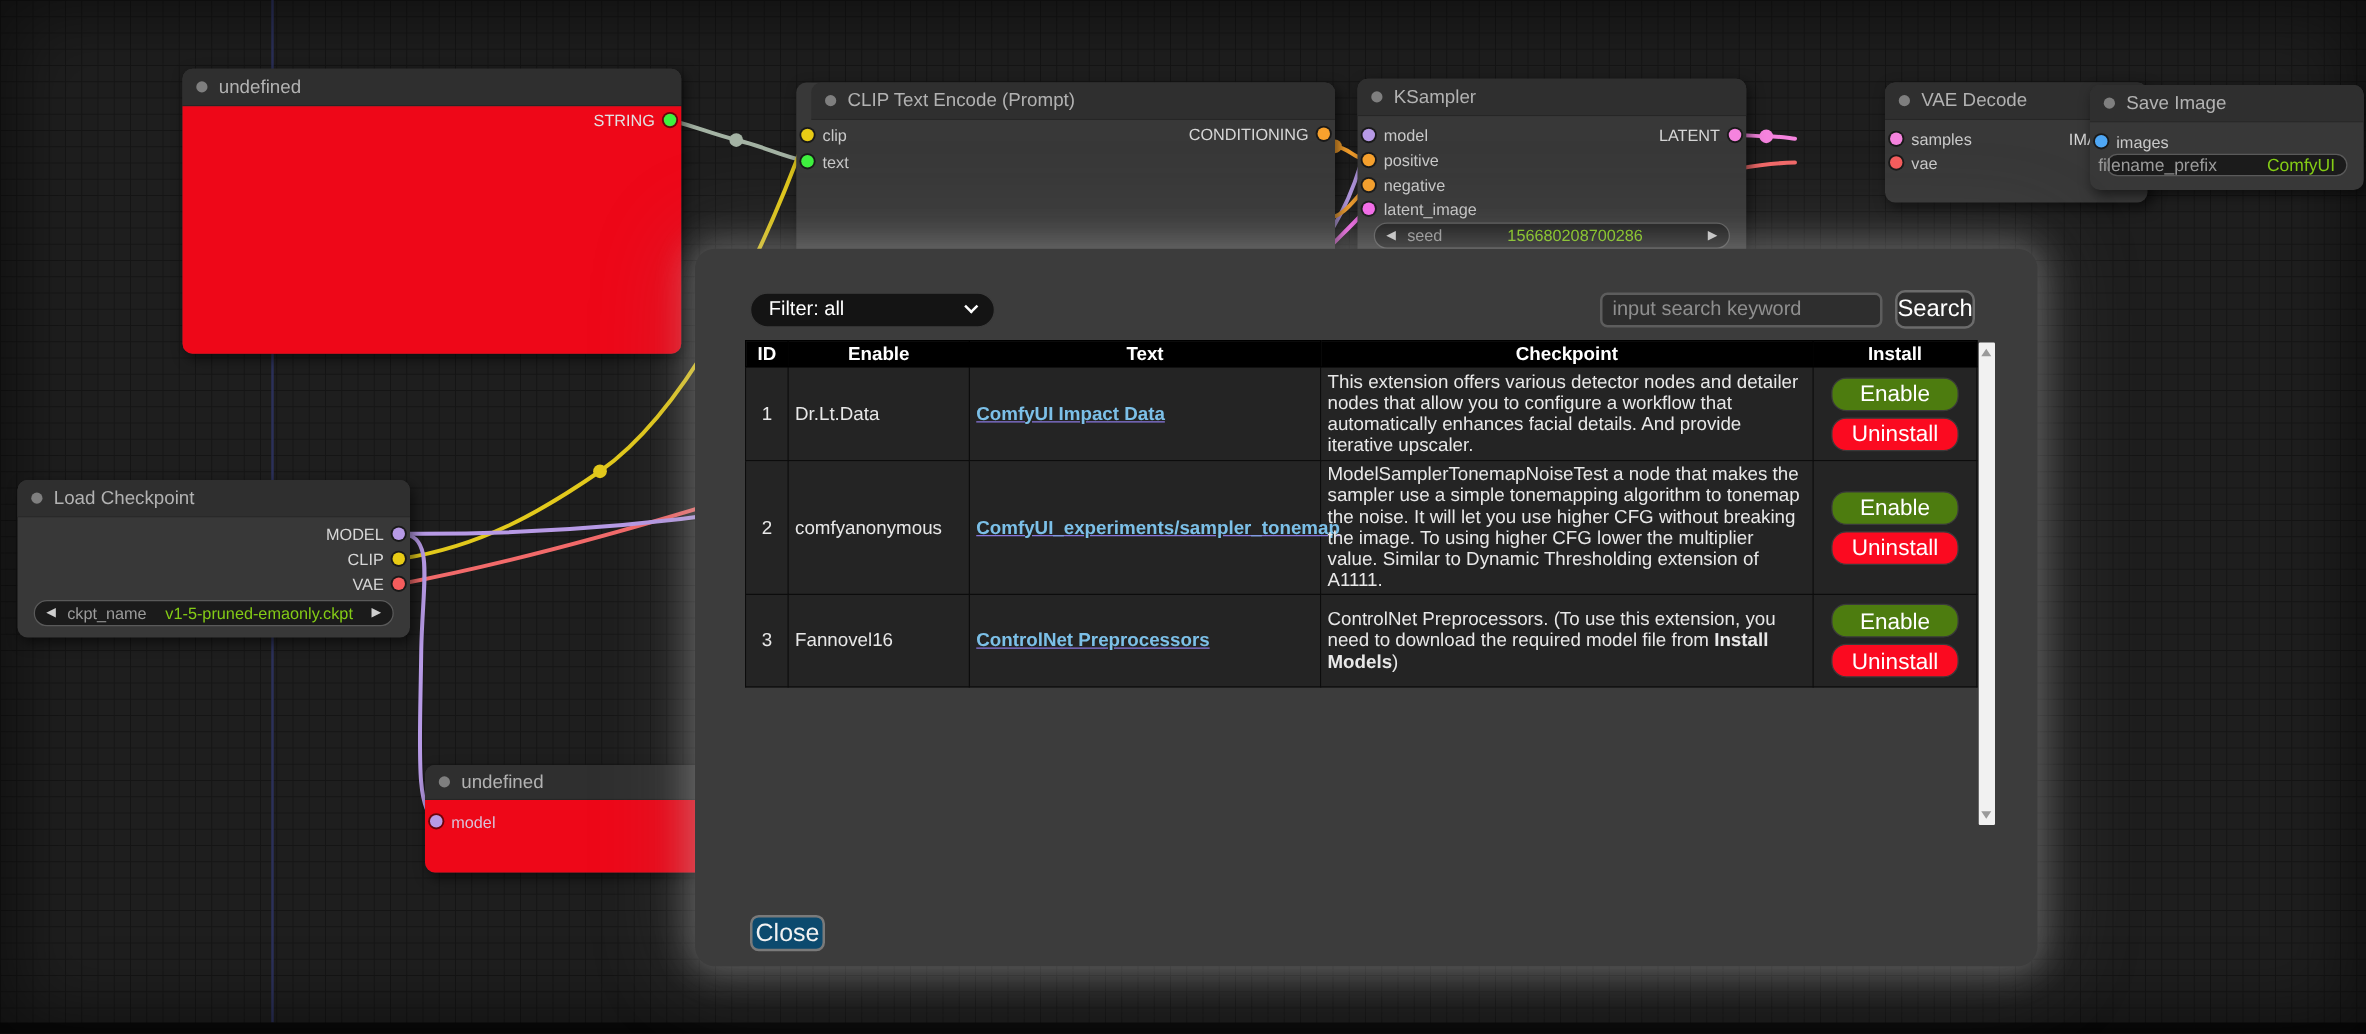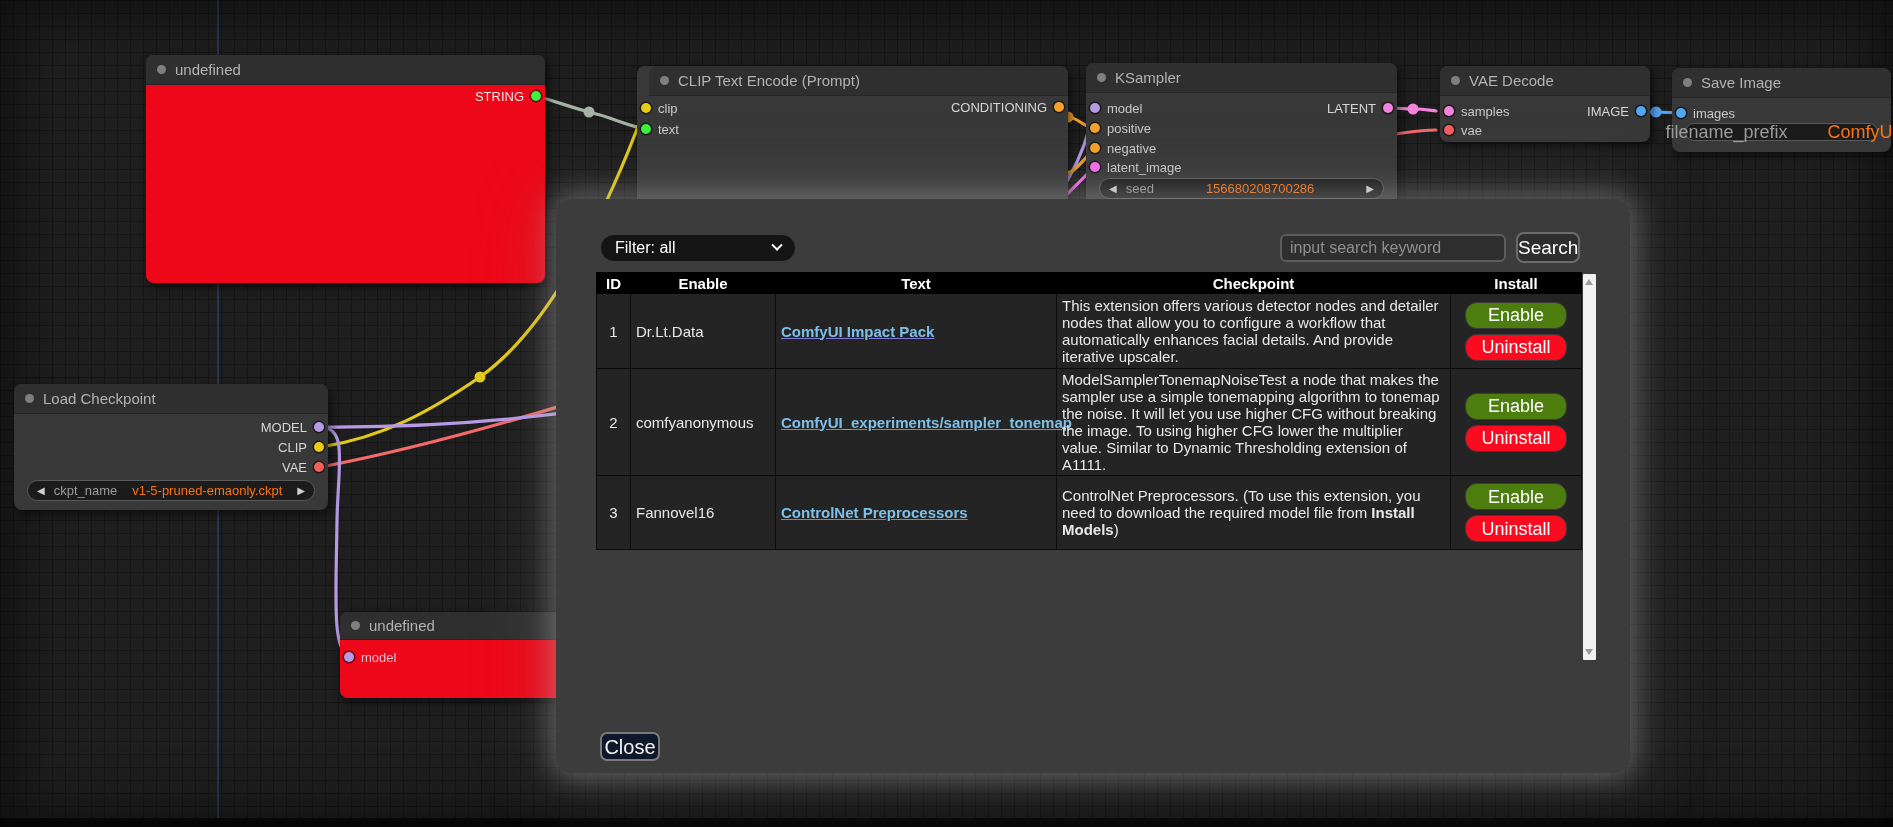--- a/index.html
+++ b/index.html
@@ -47,22 +47,22 @@
   .dot-yellow{background:#e8cb15} .dot-green{background:#3ef13e}
   .dot-orange{background:#f7a12d} .dot-purple{background:#b79ae6}
   .dot-magenta{background:#fb6df0} .dot-pink{background:#f583de}
   .dot-red{background:#f55d5d} .dot-blue{background:#4fa7f5}
 
   .widget { position:absolute; left:13px; right:13px; height:21px; background:#1b1b1b;
     border:1px solid #5a5a5a; border-radius:11px; display:flex; align-items:center;
     padding:0 9px; font-size:13px; }
   .widget .arrow { color:#cfcfcf; font-size:10px; line-height:1; }
   .widget .wlabel { margin-left:9px; color:#9b9b9b; }
-  .widget .wvalue { flex:1; text-align:center; color:#f97316; }
-  .widget.noarrows { justify-content:center; gap:40px; height:18px; font-size:18px; }
+  .widget .wvalue { flex:1; text-align:center; color:#84cc16; }
+  .widget.noarrows { justify-content:flex-end; gap:40px; height:18px; font-size:14px; }
   .widget.noarrows .wlabel { margin-left:0; }
   .widget.noarrows .wvalue { flex:0 0 auto; }
 
   
   .dialog { position:absolute; left:556px; top:199px; width:1074px; height:574px;
     background:#3c3c3c; border-radius:16px; z-index:6;
     box-shadow:0 0 28px 6px rgba(205,205,205,.32), 0 0 70px 18px rgba(130,130,130,.18); }
 
   .filter-select { position:absolute; left:44px; top:35px; width:196px; height:28px;
     background:#141414; border:1px solid #3c3c3c; border-radius:14px; color:#fff;
@@ -95,21 +95,21 @@
   .btn-uninstall { background:#fb0a20; }
 
   .scrollbar { position:absolute; left:1027px; top:75px; width:13px; height:386px;
     background:#f1f1f1; border-radius:1px; }
   .sb-arrow { position:absolute; left:2px; width:0; height:0;
     border-left:4.5px solid transparent; border-right:4.5px solid transparent; }
   .sb-up { top:5px; border-bottom:6px solid #9a9a9a; }
   .sb-down { bottom:5px; border-top:6px solid #9a9a9a; }
 
   .close-btn { position:absolute; left:44px; top:533px; width:60px; height:29px;
-    background:#0f172a; border:2px solid #7a7a7a; border-radius:7px; color:#f2f2f2;
+    background:#0c4a6e; border:2px solid #7a7a7a; border-radius:7px; color:#f2f2f2;
     font-size:20px; cursor:pointer; font-family:inherit; line-height:1; }
 </style>
 </head>
 <body>
 
 <div id="stage">
   <div class="canvas"></div>
   <div class="axis-line"></div>
   <div class="vignette"></div>
   <div class="bottom-strip"></div>
@@ -191,21 +191,21 @@
       <span class="dot dot-pink"></span>
     </div>
     <div class="widget" style="top:115px">
       <span class="arrow">◀</span>
       <span class="wlabel">seed</span>
       <span class="wvalue">156680208700286</span>
       <span class="arrow">▶</span>
     </div>
   </div>
 
-  <div class="node" style="left:1440px;top:66px;width:210px;height:76px;">
+  <div class="node" style="left:1508px;top:66px;width:210px;height:96px;">
     <div class="titlebar">
       <span class="titledot"></span>
       <span class="titletext">VAE Decode</span>
     </div>
     <div class="nodebody"></div>
     <div class="slot in" style="top:37px">
       <span class="dot dot-pink"></span>
       <span>samples</span>
     </div>
     <div class="slot in" style="top:56px">
@@ -294,21 +294,21 @@
           <th>Enable</th>
           <th>Text</th>
           <th>Checkpoint</th>
           <th>Install</th>
         </tr>
       </thead>
       <tbody>
         <tr style="height:75px">
           <td class="c-id">1</td>
           <td>Dr.Lt.Data</td>
-          <td><a class="ext-link">ComfyUI Impact Pack</a></td>
+          <td><a class="ext-link">ComfyUI Impact Data</a></td>
           <td><span>This extension offers various detector nodes and detailer nodes that allow you to configure a workflow that automatically enhances facial details. And provide iterative upscaler.</span><b></b><span></span></td>
           <td class="c-install">
             <button class="btn btn-enable">Enable</button>
             <button class="btn btn-uninstall">Uninstall</button>
           </td>
         </tr>
         <tr style="height:97px">
           <td class="c-id">2</td>
           <td>comfyanonymous</td>
           <td><a class="ext-link">ComfyUI_experiments/sampler_tonemap</a></td>

